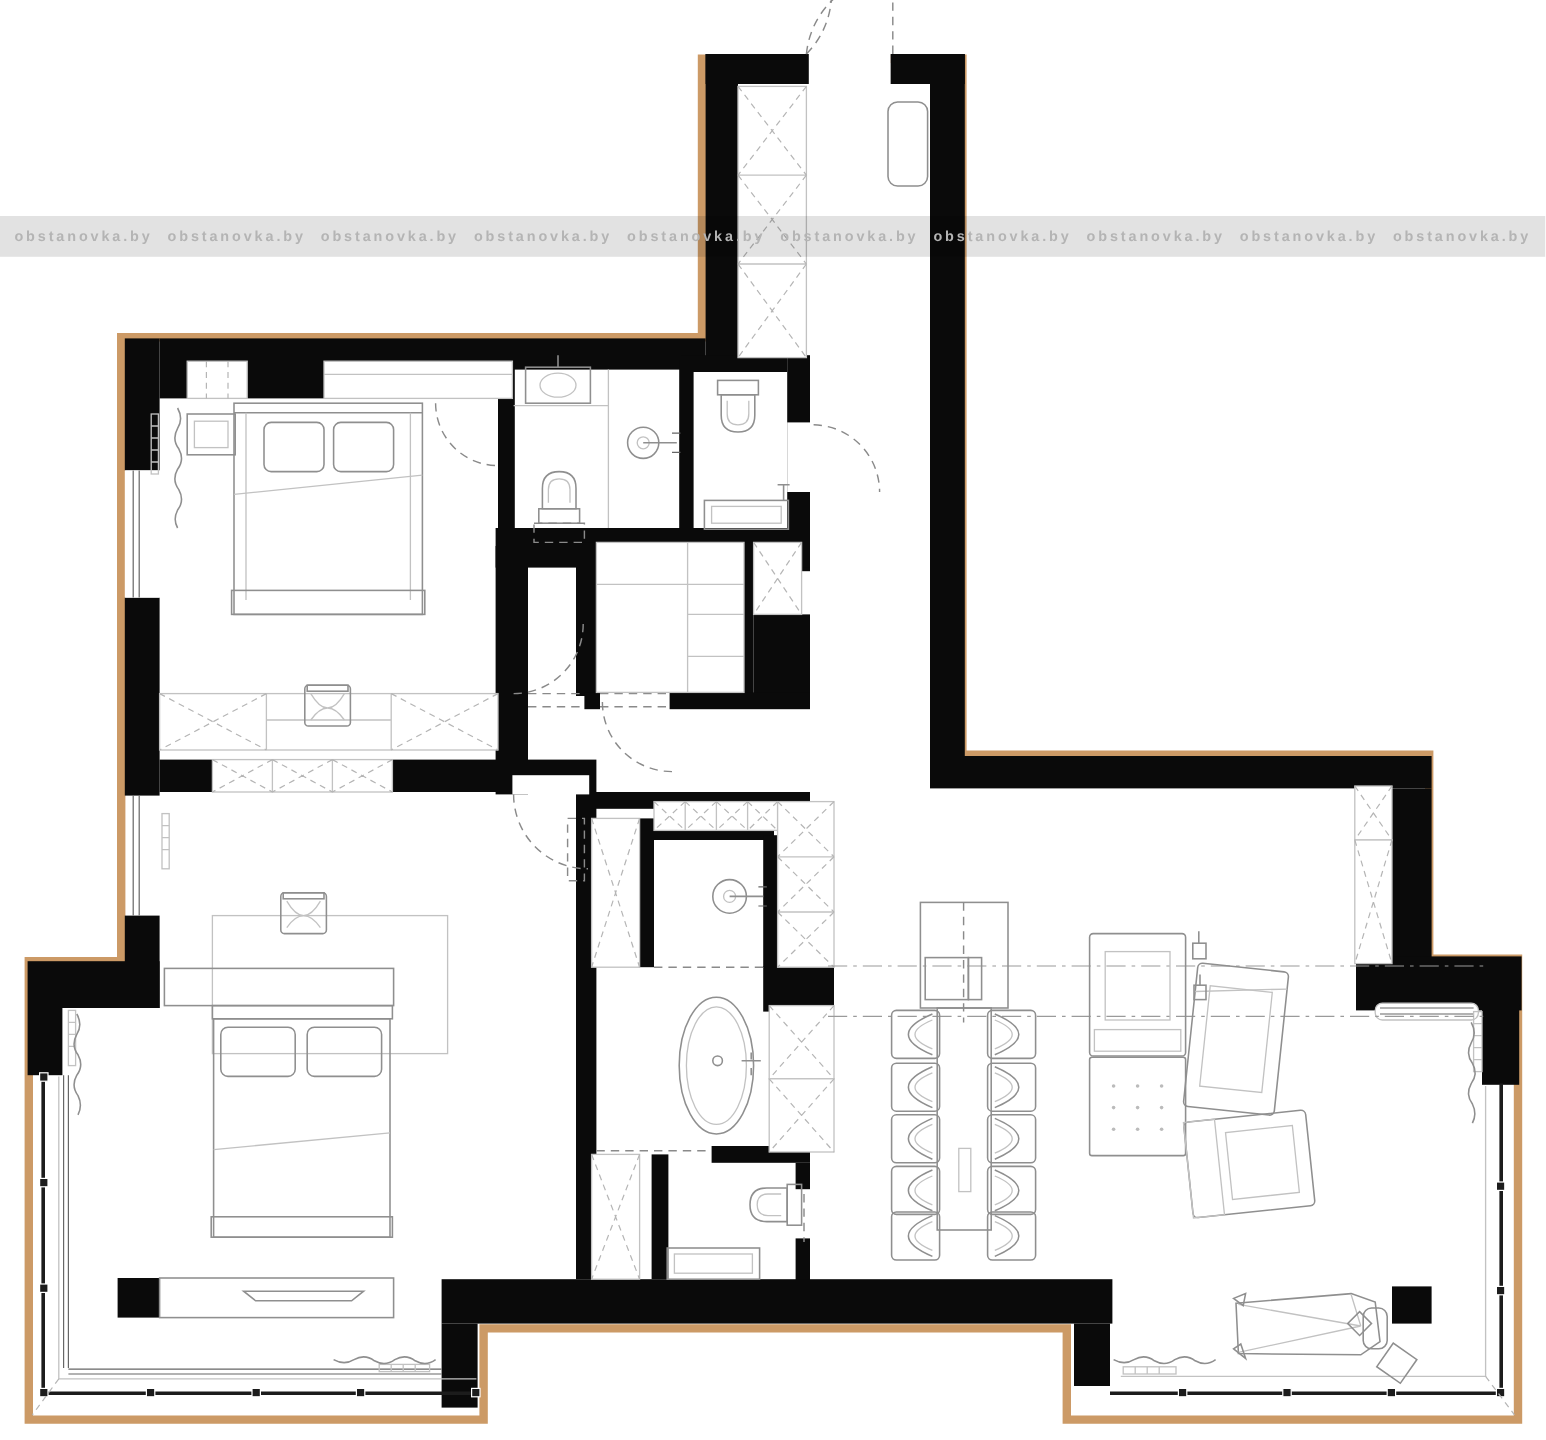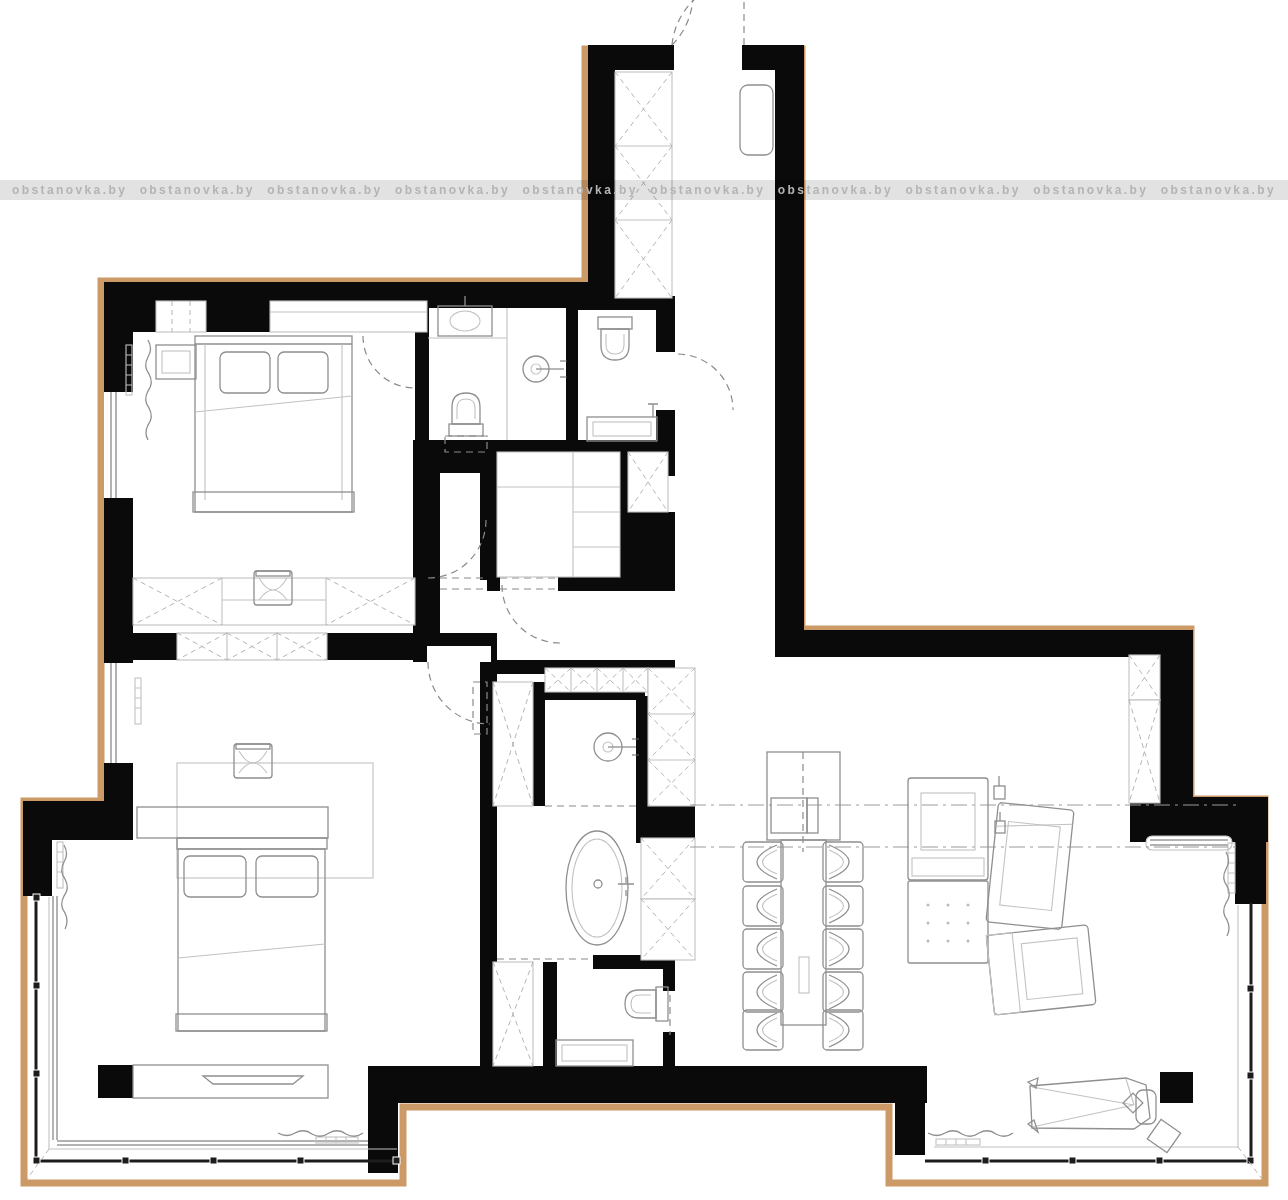--- a/index.html
+++ b/index.html
@@ -13,21 +13,21 @@
   .m{stroke:var(--furniture_line,#8f8f8f);fill:none;stroke-width:1.3;}
   .l{stroke:var(--light_line,#c2c2c2);fill:none;stroke-width:1.1;}
   .lf{stroke:var(--light_line,#c2c2c2);fill:#fff;stroke-width:1.1;}
   .d{stroke:var(--dash_line,#8a8a8a);fill:none;stroke-width:1.2;stroke-dasharray:7 5;}
   .dx{stroke:#b5b5b5;fill:none;stroke-width:1;stroke-dasharray:5 4;}
   .dd{stroke:#9a9a9a;fill:none;stroke-width:1;stroke-dasharray:16 5 3 5;}
   .rail{stroke:#1c1c1c;stroke-width:3;fill:none;}
   .post{fill:#1c1c1c;stroke:#fff;stroke-width:1;}
   .dk{stroke:#666;fill:none;stroke-width:1;}
   
-  .watermark-band{position:absolute;left:0;top:180px;width:100%;height:20px;
+  .watermark-band{position:absolute;left:0;top:180px;width:100%;height:34px;
      background:rgba(0,0,0,0.115);display:flex;justify-content:space-between;
      align-items:center;padding:0 12px;box-sizing:border-box;z-index:5;}
   .watermark-band span{font-size:12px;font-weight:700;letter-spacing:2.4px;
      color:var(--watermark_text_color,#b4b4b4);white-space:nowrap;}
 </style>
 </head>
 <body>
 
 <div class="stage">
 

